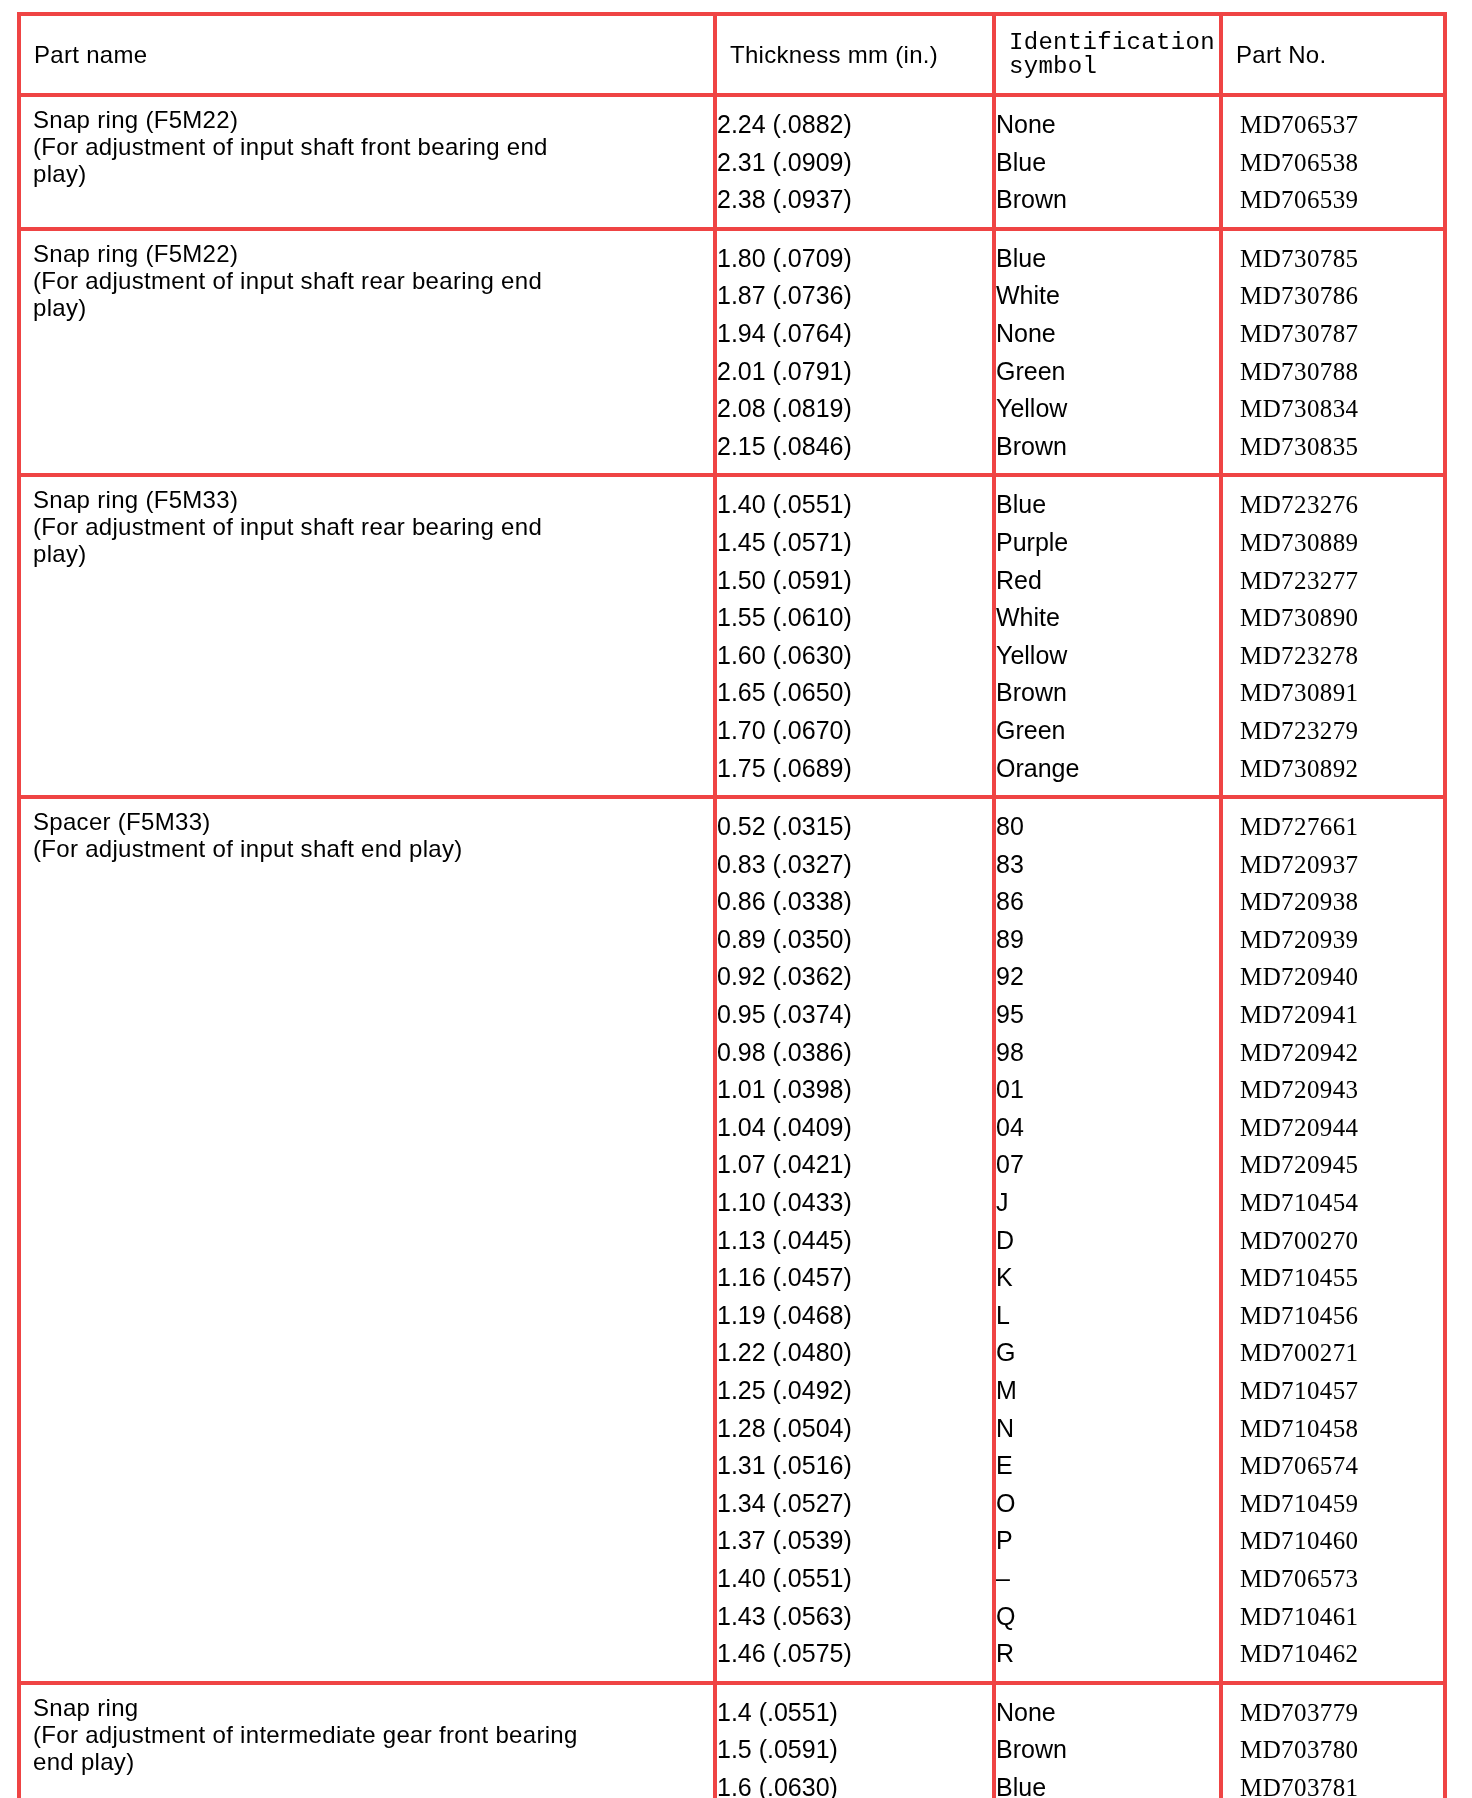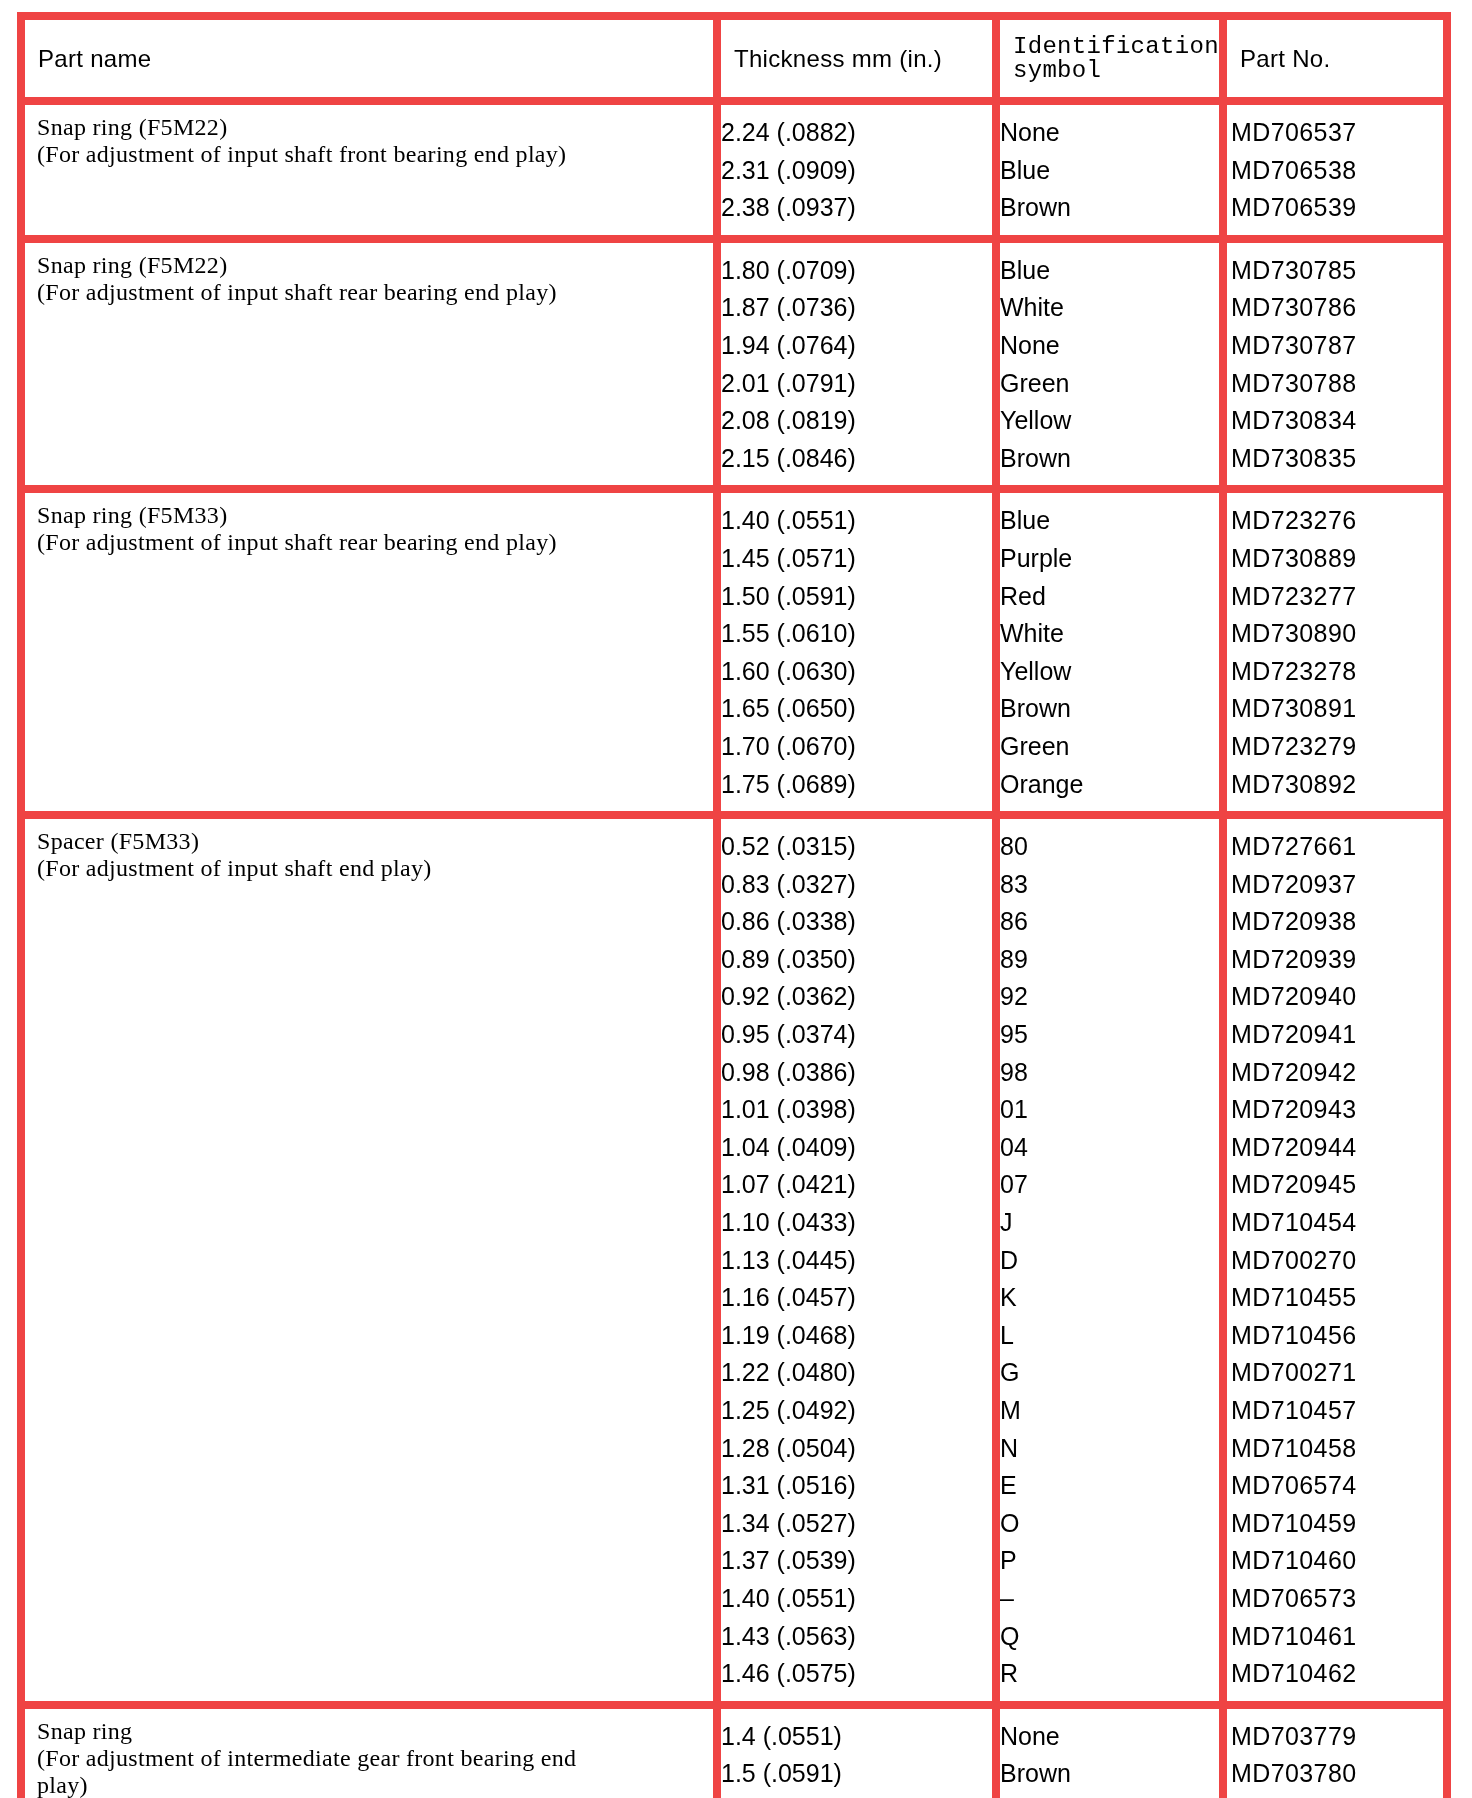--- a/index.html
+++ b/index.html
@@ -1,34 +1,34 @@
 <!DOCTYPE html>
 <html><head>
 <meta charset="utf-8">
 <style>
   html, body { margin: 0; padding: 0; background: #ffffff; }
   body { width: 1472px; height: 1798px; position: relative; overflow: hidden;
          font-family: "Liberation Sans", sans-serif; color: #000; }
   #tbl { position: absolute; left: 17px; top: 12px; width: 1426px;
          border-collapse: collapse; table-layout: fixed; }
-  #tbl td, #tbl th { border: 8px solid #ef4444; vertical-align: top; padding: 0; }
+  #tbl td, #tbl th { border: 4px solid #ef4444; vertical-align: top; padding: 0; }
   #tbl th { font-weight: normal; text-align: left; vertical-align: middle;
             height: 77px; font-size: 24px; letter-spacing: 0.3px; }
   col.c1 { width: 696px; } col.c2 { width: 279px; }
   col.c3 { width: 227px; } col.c4 { width: 224px; }
   .hdr-pad { padding-left: 13px !important; }
   .hdr-2line { line-height: 24px; font-family: Liberation Mono, monospace; }
   .pname { font-size: 24px; line-height: 27px; padding: 9px 12px 0 12px !important;
            letter-spacing: 0.3px; }
-  .pname .desc { display: block; width: 560px; font-family: Liberation Serif, serif; }
+  .pname .desc { display: block; width: 560px; }
   .cell-list { padding: 9px 0 8px 0 !important; }
   .cell-list div { height: 37.6px; line-height: 37.6px; font-size: 25px; }
   .th-col div { }
   .id-col div { }
-  .pn-col div { padding-left: 4px; letter-spacing: 0.4px; }
+  .pn-col div { padding-left: 17px; letter-spacing: 0.4px; font-family: Liberation Serif, serif; }
 </style>
 </head>
 <body>
 
 <table id="tbl">
   <colgroup>
       <col class="c1">
       <col class="c2">
       <col class="c3">
       <col class="c4">

